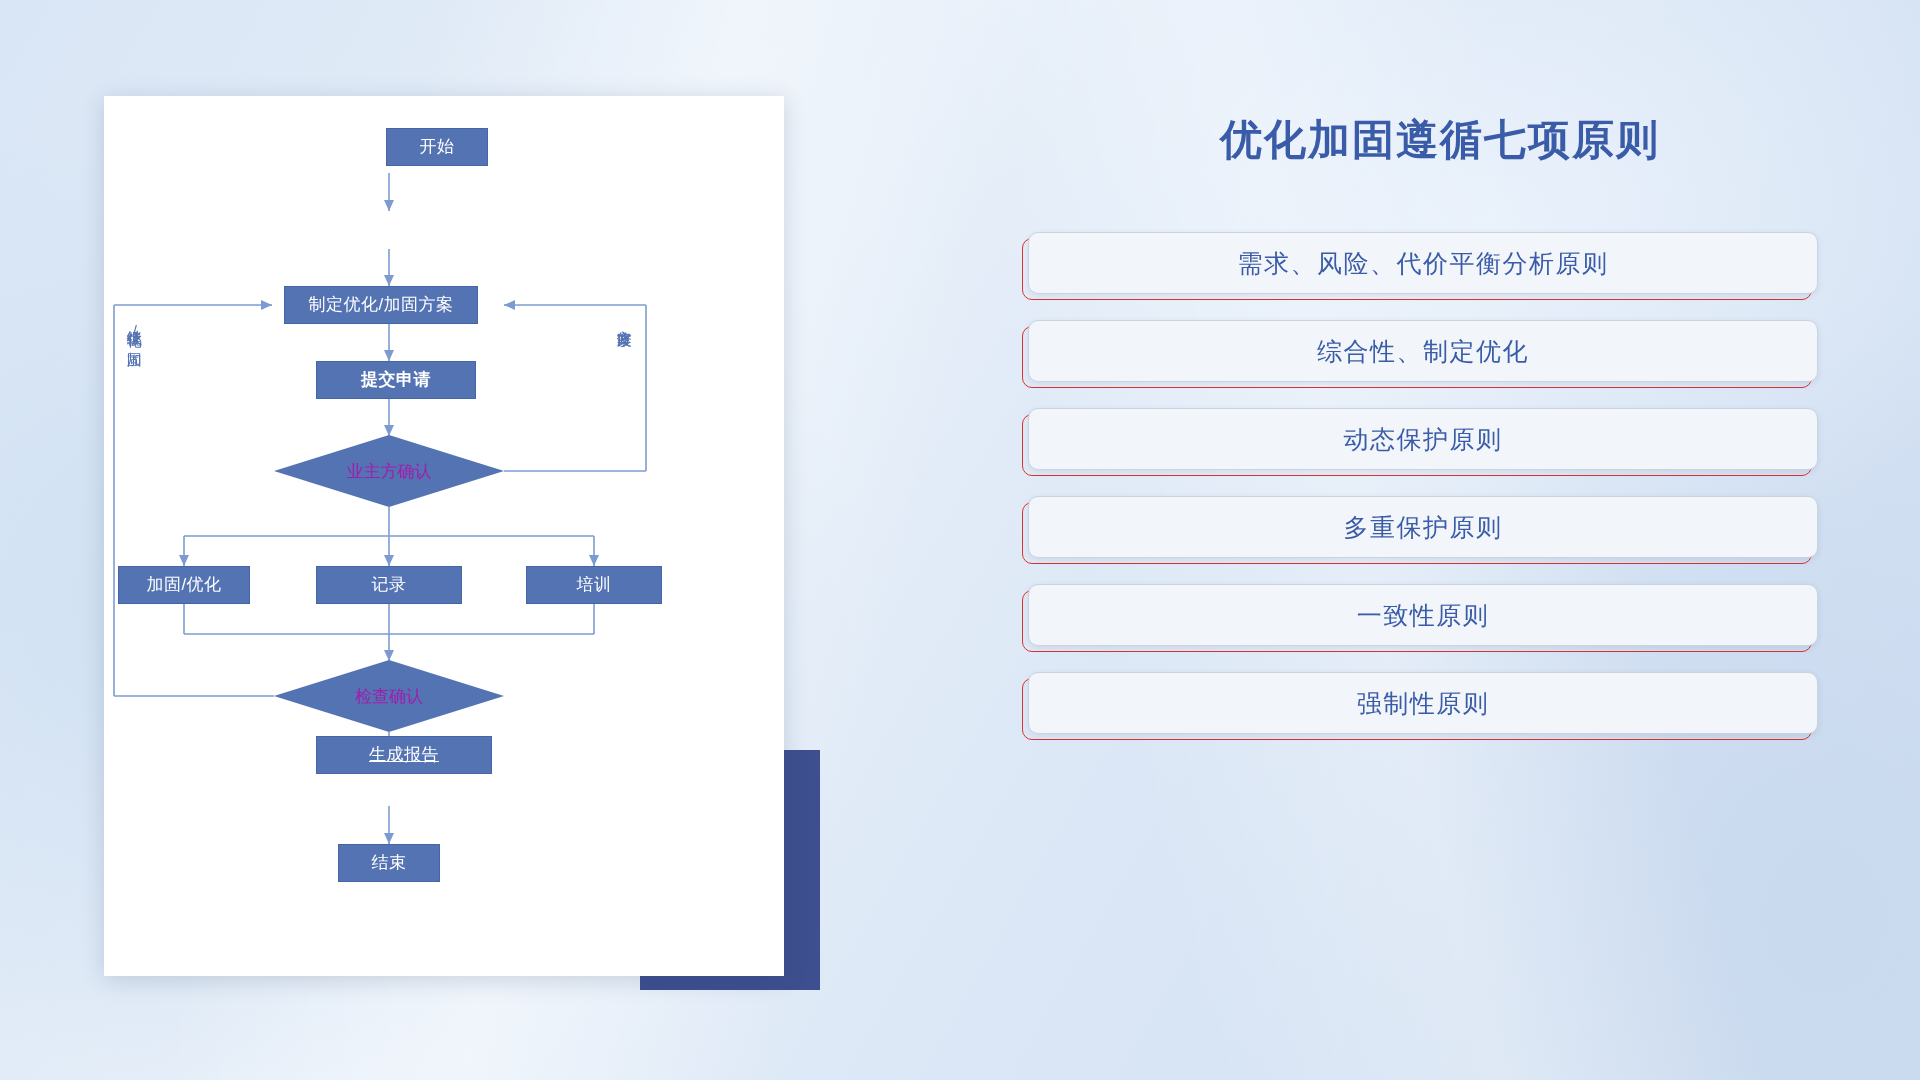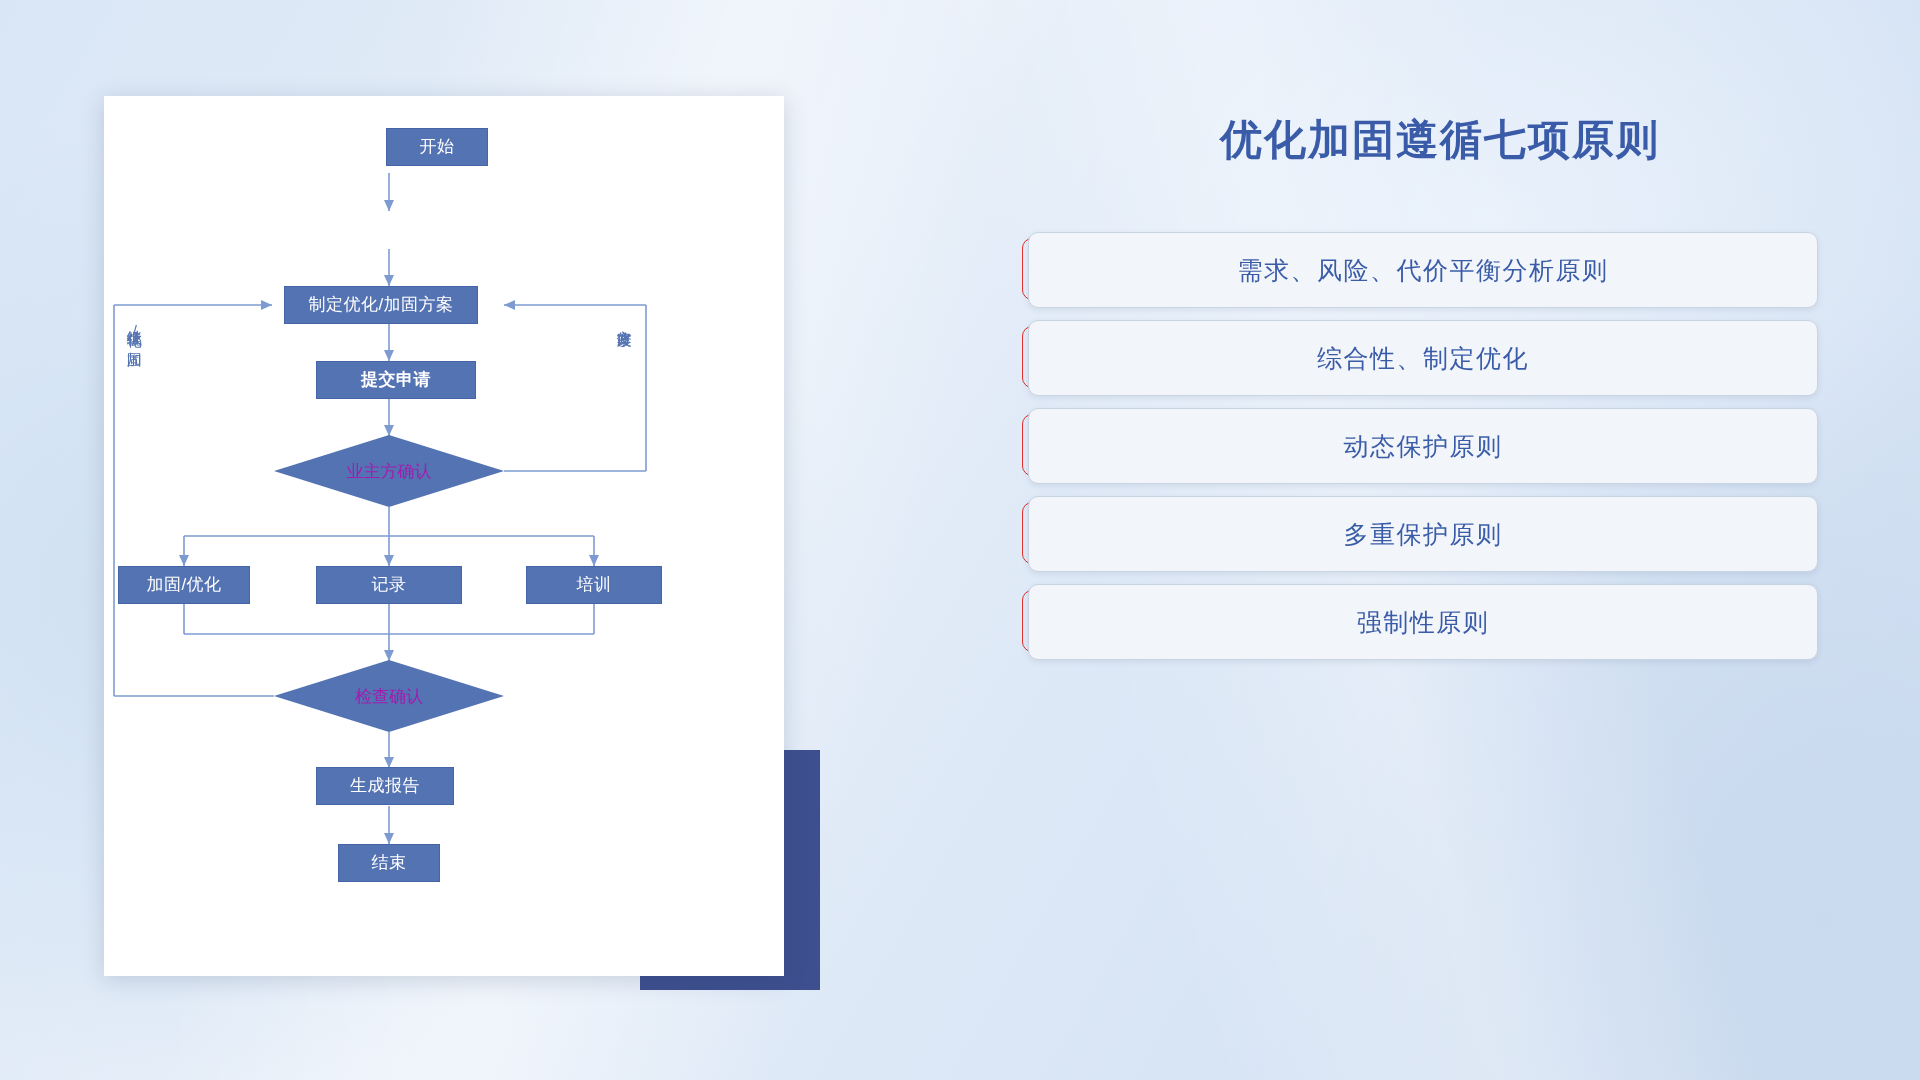--- a/index.html
+++ b/index.html
@@ -139,21 +139,21 @@
     height: 62px;
     border: 1.6px solid #e03030;
     border-radius: 10px;
     box-sizing: border-box;
   }
   .principle .plate {
     position: absolute;
     left: 6px;
     top: 0;
     width: 790px;
-    height: 76px;
+    height: 62px;
     background: #f2f5f9;
     border: 1px solid #c9d4e2;
     border-radius: 10px;
     box-sizing: border-box;
     display: flex;
     align-items: center;
     justify-content: center;
     color: #3a5ca8;
     font-size: 25px;
     letter-spacing: 1.5px;
@@ -240,21 +240,21 @@
 
       <div class="node" style="left:422px; top:470px; width:136px; height:38px;">
         <span>培训</span>
       </div>
 
       <div class="diamond-wrap" style="left:170px; top:564px; width:230px; height:72px;">
         <div class="diamond-shape"></div>
         <span class="diamond-label">检查确认</span>
       </div>
 
-      <div class="node" style="left:212px; top:671px; width:138px; height:38px;">
+      <div class="node" style="left:212px; top:640px; width:176px; height:38px;text-decoration:underline;">
         <span>生成报告</span>
       </div>
 
       <div class="node" style="left:234px; top:748px; width:102px; height:38px;">
         <span>结束</span>
       </div>
 
       <div class="vlabel" style="left:22px; top:222px; height:140px;">继续优化/加固</div>
 
       <div class="vlabel" style="left:512px; top:222px; height:110px;">方案修改</div>
@@ -279,20 +279,24 @@
     <div class="principle">
       <div class="accent"></div>
       <div class="plate">动态保护原则</div>
     </div>
 
     <div class="principle">
       <div class="accent"></div>
       <div class="plate">多重保护原则</div>
     </div>
 
+    <div class="principle">
+      <div class="accent"></div>
+      <div class="plate">一致性原则</div>
+    </div>
 
     <div class="principle">
       <div class="accent"></div>
       <div class="plate">强制性原则</div>
     </div>
 
 
   </div>
 
 </div>

